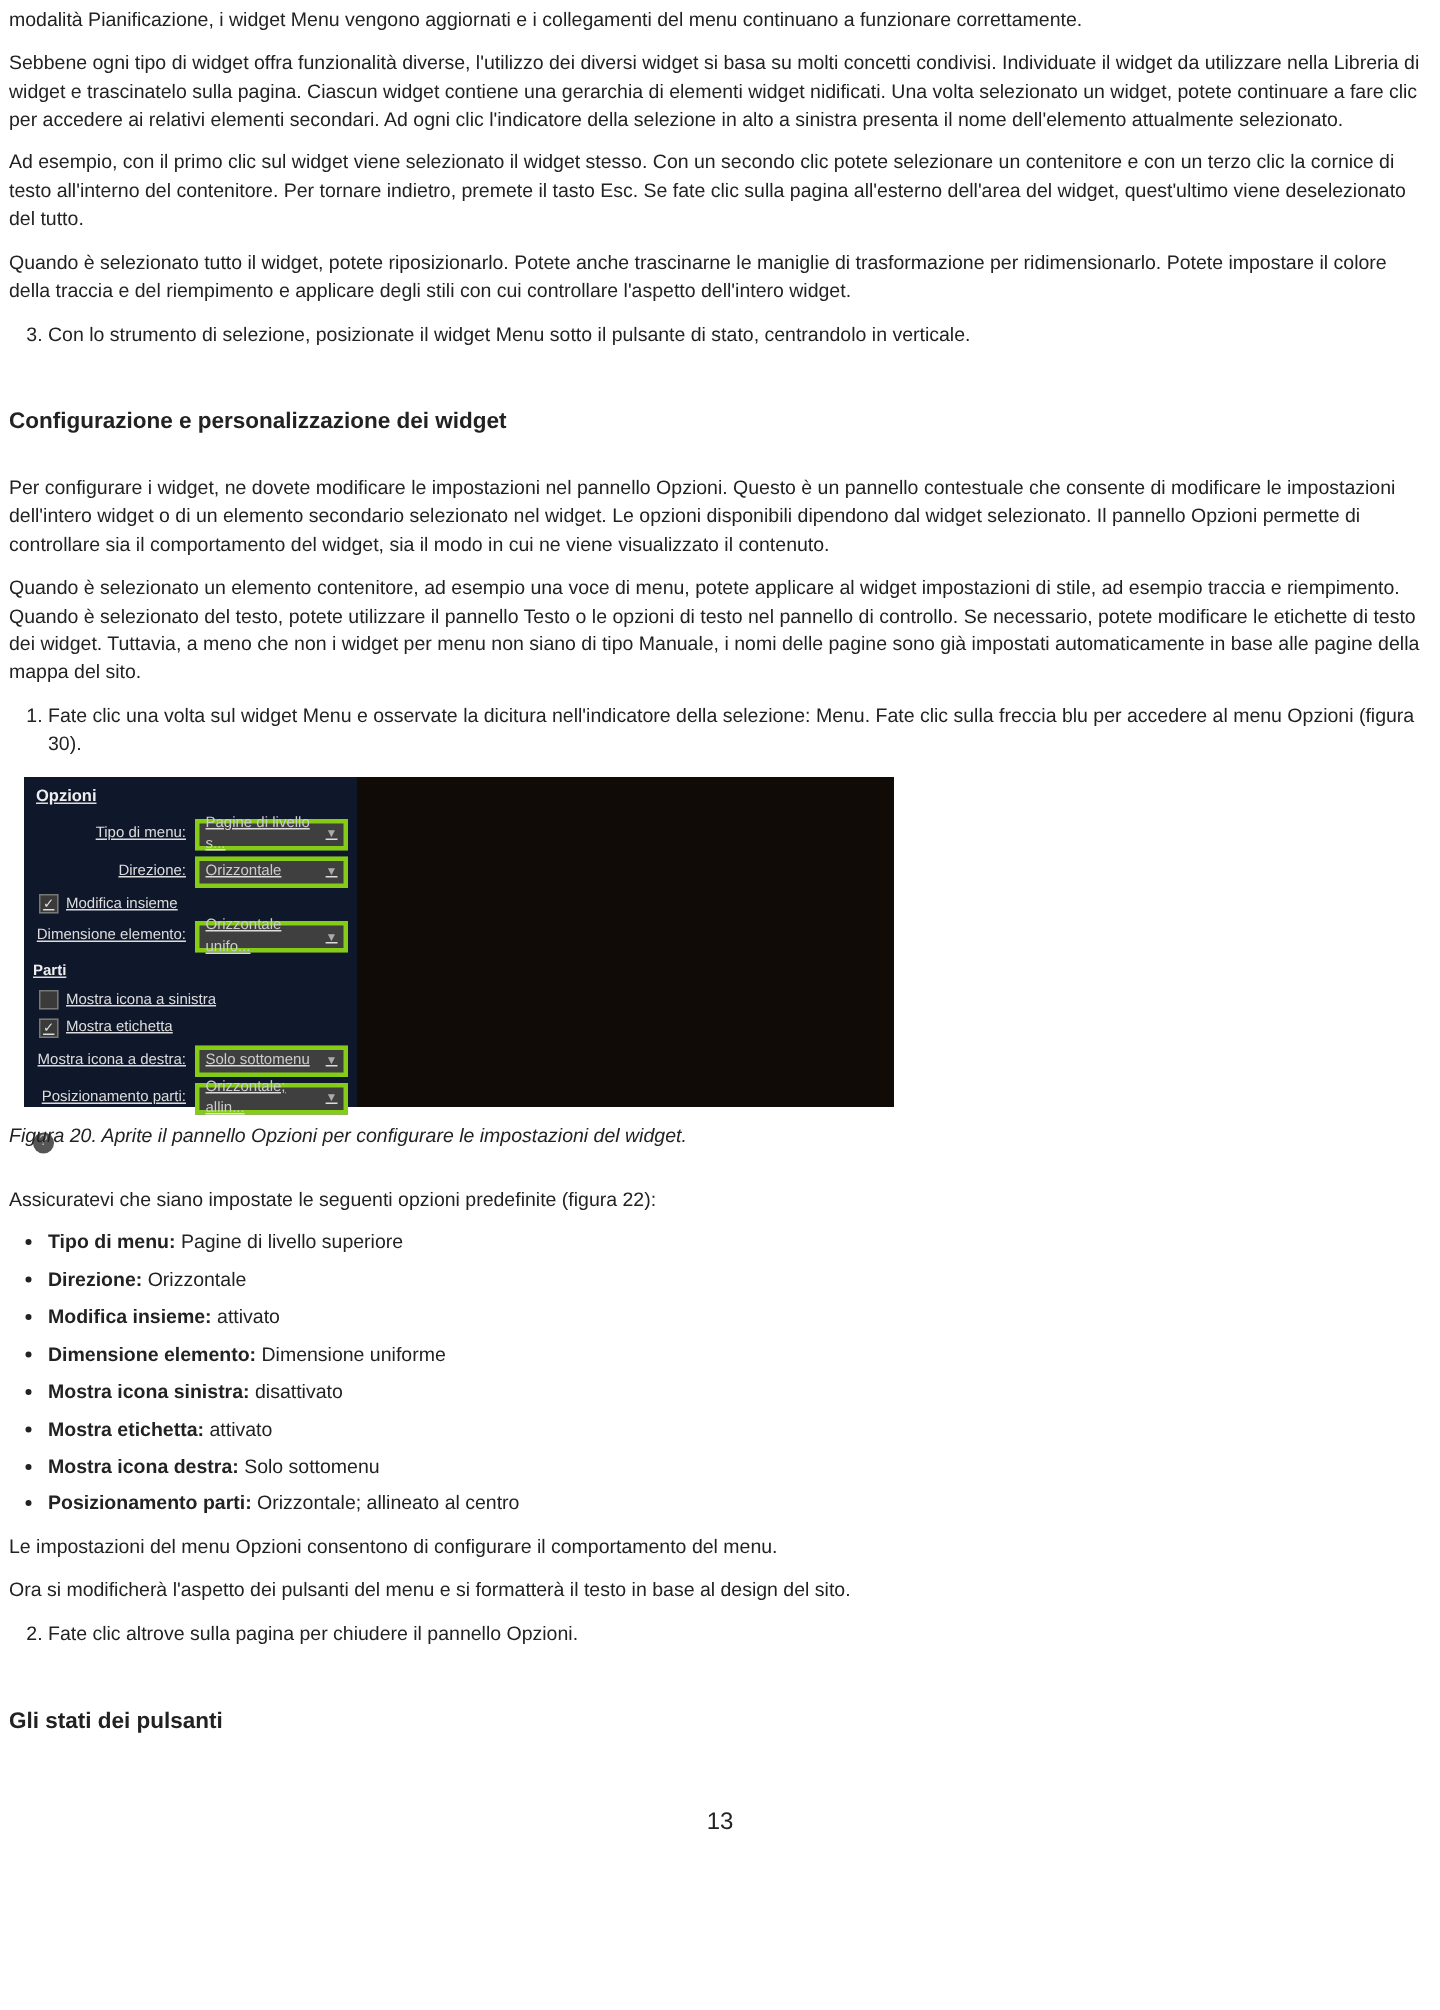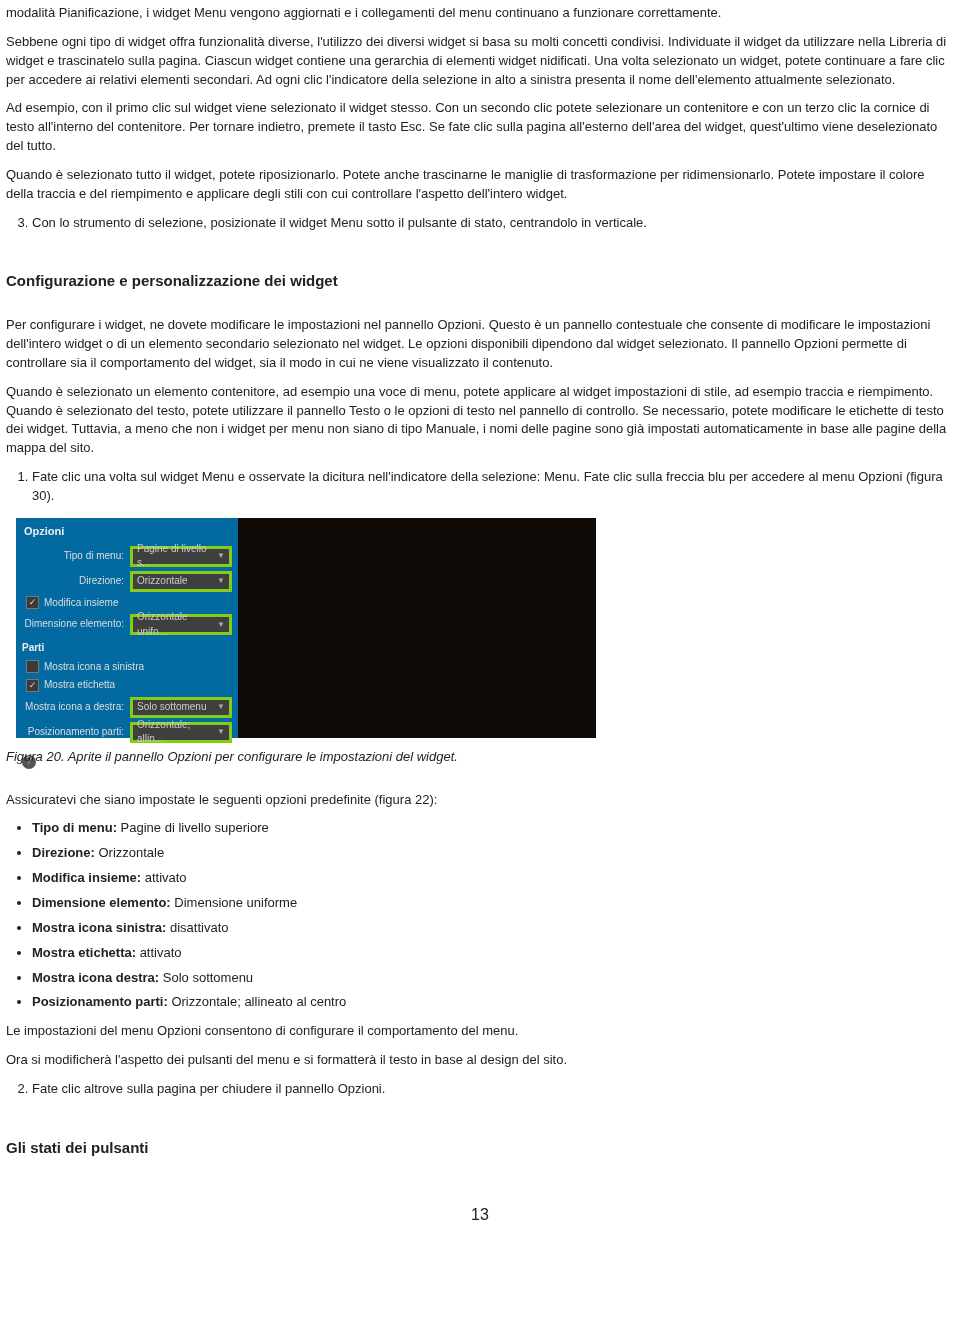--- a/index.html
+++ b/index.html
@@ -87,25 +87,26 @@
     justify-content: center;
   }
   .arrow-badge span {
     color: #fff;
     font-size: 10px;
     line-height: 1;
   }
 
   .fig-right {
     width: 222px;
-    background: #0369a1;
+    background: #0f172a;
     color: #ddd;
     font-size: 10px;
     padding: 4px 6px 8px 6px;
     box-sizing: border-box;
+    text-decoration: underline;
   }
   .panel-title {
     font-weight: bold;
     color: #eee;
     font-size: 11px;
     padding: 2px 0 6px 2px;
   }
   .row {
     display: flex;
     align-items: center;

